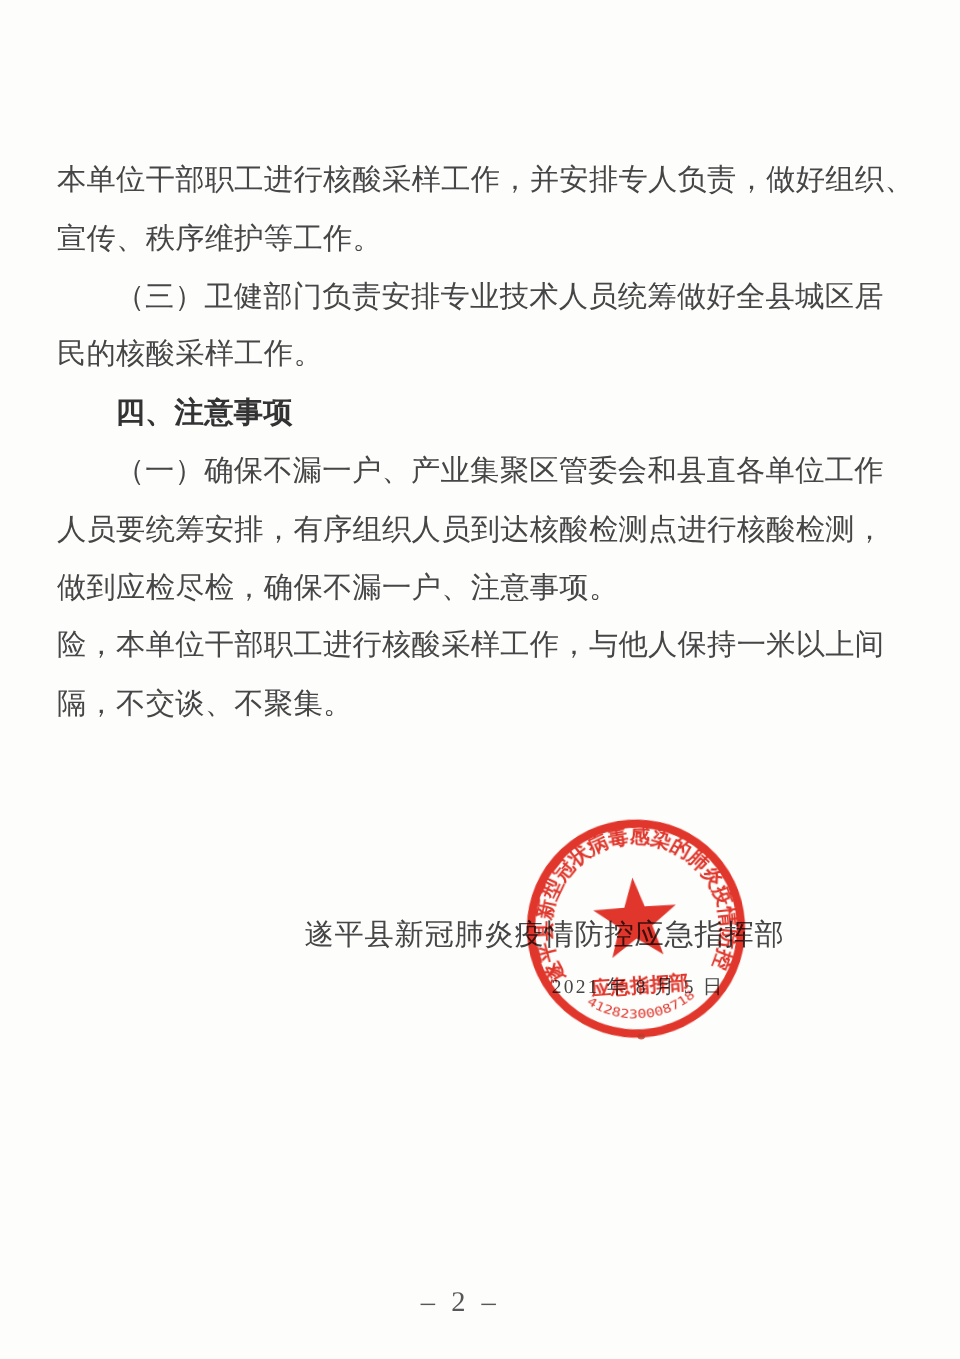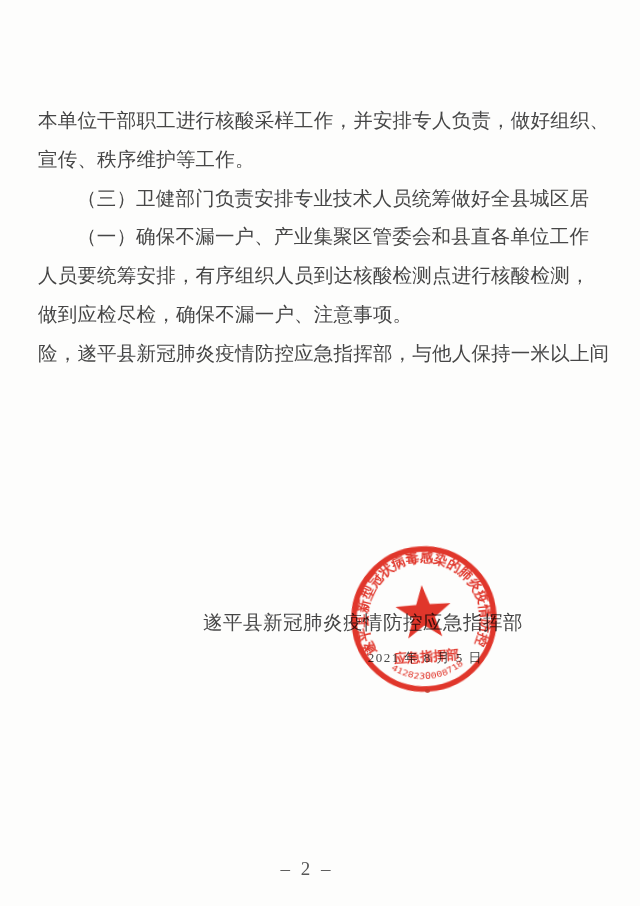--- a/index.html
+++ b/index.html
@@ -16,20 +16,21 @@
     height: 906px;
     background: #fdfdfc;
     font-family: "Liberation Serif", "DejaVu Serif", serif;
     color: #464646;
   }
   .body-text {
     position: absolute;
     top: 102px;
     left: 38px;
     right: 20px;
+    font-family: Liberation Mono, monospace;
   }
   .line {
     font-size: 19.5px;
     line-height: 38.8px;
     white-space: nowrap;
     letter-spacing: 0.2px;
   }
   .line.indent { text-indent: 2em; }
   .line.bold   { font-weight: bold; color: #333333; }
   .sig-org {
@@ -83,24 +84,27 @@
 </style>
 </head>
 <body>
 
 <div class="page">
 
   <div class="body-text">
     <div class="line">本单位干部职工进行核酸采样工作，并安排专人负责，做好组织、</div>
     <div class="line">宣传、秩序维护等工作。</div>
     <div class="line indent">（三）卫健部门负责安排专业技术人员统筹做好全县城区居</div>
+    <div class="line">民的核酸采样工作。</div>
+    <div class="line indent bold">四、注意事项</div>
     <div class="line indent">（一）确保不漏一户、产业集聚区管委会和县直各单位工作</div>
     <div class="line">人员要统筹安排，有序组织人员到达核酸检测点进行核酸检测，</div>
     <div class="line">做到应检尽检，确保不漏一户、注意事项。</div>
-    <div class="line">险，遂平县新冠肺炎疫情防控应急指挥部，与他人保持一米以上间</div>
+    <div class="line">险，本单位干部职工进行核酸采样工作，与他人保持一米以上间</div>
+    <div class="line">隔，不交谈、不聚集。</div>
   </div>
 
   <div class="sig-org">遂平县新冠肺炎疫情防控应急指挥部</div>
   <div class="sig-date">2021 年 8 月 5 日</div>
 
   <svg class="seal" viewBox="0 0 150 150" width="150" height="150" xmlns="http://www.w3.org/2000/svg">
     <defs>
       <path id="arcTop" d="M 26.7 105.2 A 57 57 0 1 1 123.3 105.2" fill="none"></path>
       <path id="arcBottom" d="M 32.6 117.4 A 60 60 0 0 0 117.4 117.4" fill="none"></path>
     </defs>

